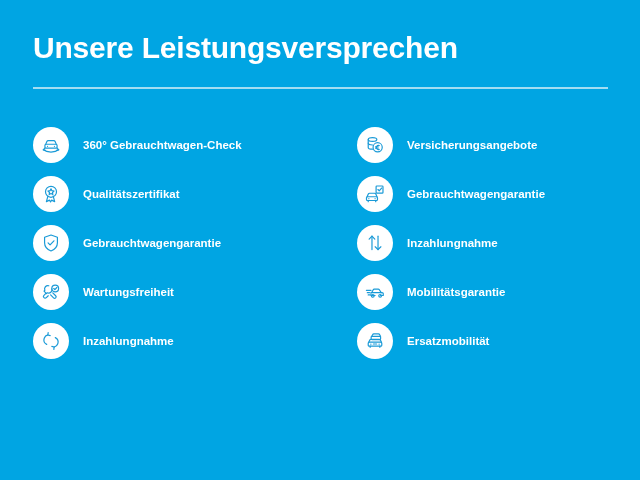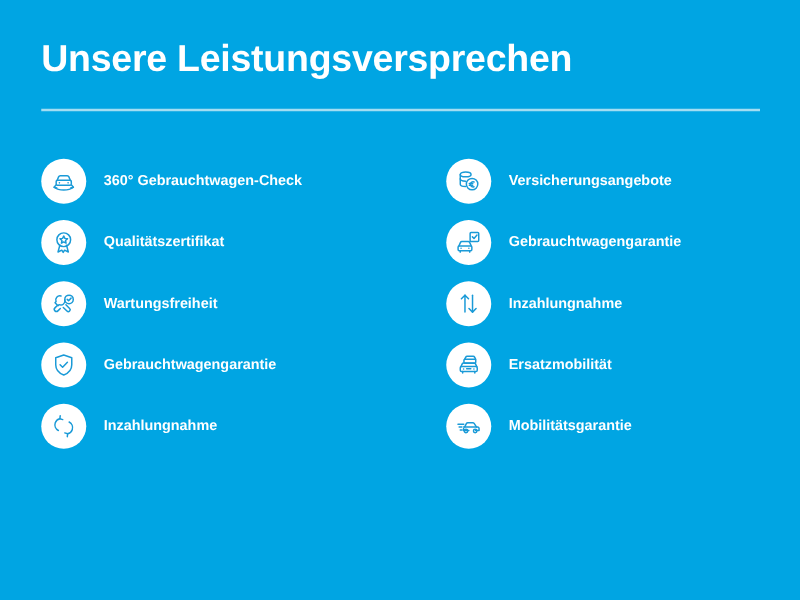--- a/index.html
+++ b/index.html
@@ -147,38 +147,38 @@
             <path d="M12 6.3l1 2.1 2.3.3-1.7 1.6.4 2.3-2-1.1-2 1.1.4-2.3-1.7-1.6 2.3-.3z"></path>
             <path d="M8.6 14.3L7 20.3l3.3-1.6 1.2 2 1.2-2 3.3 1.6-1.6-6"></path>
           </svg>
         </span>
         <span class="benefit-label">Qualitätszertifikat</span>
       </div>
 
       <div class="benefit">
         <span class="badge">
           <svg viewBox="0 0 24 24" fill="none" stroke="#1a9ad7" stroke-width="1.3" stroke-linecap="round" stroke-linejoin="round">
+            <path d="M12 3.3l7 2.4v6c0 4.3-3 7.4-7 9-4-1.6-7-4.7-7-9v-6z"></path>
+            <path d="M8.8 11.8l2.2 2.2 4.2-4.4"></path>
+          </svg>
+        </span>
+        <span class="benefit-label">Gebrauchtwagengarantie</span>
+      </div>
+
+      <div class="benefit">
+        <span class="badge">
+          <svg viewBox="0 0 24 24" fill="none" stroke="#1a9ad7" stroke-width="1.3" stroke-linecap="round" stroke-linejoin="round">
             <path d="M9.6 5.2a3.6 3.6 0 0 0-4.3 4.9l-.9 1 2.6 2.6 1-.9a3.6 3.6 0 0 0 4.9-4.3"></path>
             <path d="M6.4 13.5l-2.1 2.1a1.8 1.8 0 0 0 2.6 2.6l2.1-2.1"></path>
             <circle cx="16.6" cy="8.2" r="3.7"></circle>
             <path d="M15 8.2l1.2 1.2 2.2-2.3"></path>
             <path d="M11.6 15.2l3.2 3.2a1.6 1.6 0 0 0 2.3-2.3l-3.2-3.2"></path>
           </svg>
         </span>
         <span class="benefit-label">Wartungsfreiheit</span>
-      </div>
-
-      <div class="benefit">
-        <span class="badge">
-          <svg viewBox="0 0 24 24" fill="none" stroke="#1a9ad7" stroke-width="1.3" stroke-linecap="round" stroke-linejoin="round">
-            <path d="M12 3.3l7 2.4v6c0 4.3-3 7.4-7 9-4-1.6-7-4.7-7-9v-6z"></path>
-            <path d="M8.8 11.8l2.2 2.2 4.2-4.4"></path>
-          </svg>
-        </span>
-        <span class="benefit-label">Gebrauchtwagengarantie</span>
       </div>
 
       <div class="benefit">
         <span class="badge">
           <svg viewBox="0 0 24 24" fill="none" stroke="#1a9ad7" stroke-width="1.3" stroke-linecap="round" stroke-linejoin="round">
             <path d="M8.6 5.4A5.6 5.6 0 0 0 4.6 9c-.9 2.6.3 5.4 2.7 6.7"></path>
             <path d="M8.9 2.9L8.6 5.5l2.5.7"></path>
             <path d="M15.4 18.6a5.6 5.6 0 0 0 4-3.6c.9-2.6-.3-5.4-2.7-6.7"></path>
             <path d="M15.1 21.1l.3-2.6-2.5-.7"></path>
           </svg>
@@ -223,51 +223,51 @@
       <div class="benefit">
         <span class="badge">
           <svg viewBox="0 0 24 24" fill="none" stroke="#1a9ad7" stroke-width="1.3" stroke-linecap="round" stroke-linejoin="round">
             <path d="M8.7 19.2V4.6"></path>
             <path d="M5.6 7.7l3.1-3.2 3.1 3.2"></path>
             <path d="M15.3 4.6v14.6"></path>
             <path d="M12.2 16.1l3.1 3.2 3.1-3.2"></path>
           </svg>
         </span>
         <span class="benefit-label">Inzahlungnahme</span>
+      </div>
+
+      <div class="benefit">
+        <span class="badge">
+          <svg viewBox="0 0 24 24" fill="none" stroke="#1a9ad7" stroke-width="1.3" stroke-linecap="round" stroke-linejoin="round">
+            <path d="M8.4 12.7l1.5-3a1.5 1.5 0 0 1 1.4-.8h4.2a1.5 1.5 0 0 1 1.2.6l2.1 3.2"></path>
+            <path d="M7.5 12.7h12.3a1.2 1.2 0 0 1 1.2 1.2v1.9h-3"></path>
+            <path d="M12.1 15.8H7.5v-1.9"></path>
+            <circle cx="9.6" cy="16.2" r="1.5"></circle>
+            <circle cx="17.6" cy="16.2" r="1.5"></circle>
+            <path d="M2.6 10.2h5.1"></path>
+            <path d="M3.6 12.7h2.4"></path>
+            <path d="M4.6 15.2h1.6"></path>
+          </svg>
+        </span>
+        <span class="benefit-label">Mobilitätsgarantie</span>
       </div>
 
       <div class="benefit">
         <span class="badge">
           <svg viewBox="0 0 24 24" fill="none" stroke="#1a9ad7" stroke-width="1.3" stroke-linecap="round" stroke-linejoin="round">
             <path d="M8.4 7.1l1-2a1.4 1.4 0 0 1 1.3-.8h5.1a1.4 1.4 0 0 1 1.3.8l1 2"></path>
             <rect x="7.8" y="7" width="10.3" height="3.4" rx="0.9"></rect>
             <path d="M5.2 13.4l1.1-2.4a1.4 1.4 0 0 1 1.3-.8h9a1.4 1.4 0 0 1 1.3.8l1.1 2.4"></path>
             <rect x="4.6" y="13.3" width="14.8" height="4.3" rx="1.1"></rect>
             <circle cx="7.5" cy="15.5" r="0.7" fill="#1a9ad7" stroke="none"></circle>
             <circle cx="16.5" cy="15.5" r="0.7" fill="#1a9ad7" stroke="none"></circle>
             <path d="M10.2 15.3h3.6"></path>
             <path d="M6.7 17.6v1.3M17.3 17.6v1.3"></path>
           </svg>
         </span>
         <span class="benefit-label">Ersatzmobilität</span>
       </div>
 
-      <div class="benefit">
-        <span class="badge">
-          <svg viewBox="0 0 24 24" fill="none" stroke="#1a9ad7" stroke-width="1.3" stroke-linecap="round" stroke-linejoin="round">
-            <path d="M8.4 12.7l1.5-3a1.5 1.5 0 0 1 1.4-.8h4.2a1.5 1.5 0 0 1 1.2.6l2.1 3.2"></path>
-            <path d="M7.5 12.7h12.3a1.2 1.2 0 0 1 1.2 1.2v1.9h-3"></path>
-            <path d="M12.1 15.8H7.5v-1.9"></path>
-            <circle cx="9.6" cy="16.2" r="1.5"></circle>
-            <circle cx="17.6" cy="16.2" r="1.5"></circle>
-            <path d="M2.6 10.2h5.1"></path>
-            <path d="M3.6 12.7h2.4"></path>
-            <path d="M4.6 15.2h1.6"></path>
-          </svg>
-        </span>
-        <span class="benefit-label">Mobilitätsgarantie</span>
-      </div>
-
     </div>
   </div>
 
 
 </div>
 
 </body></html>

